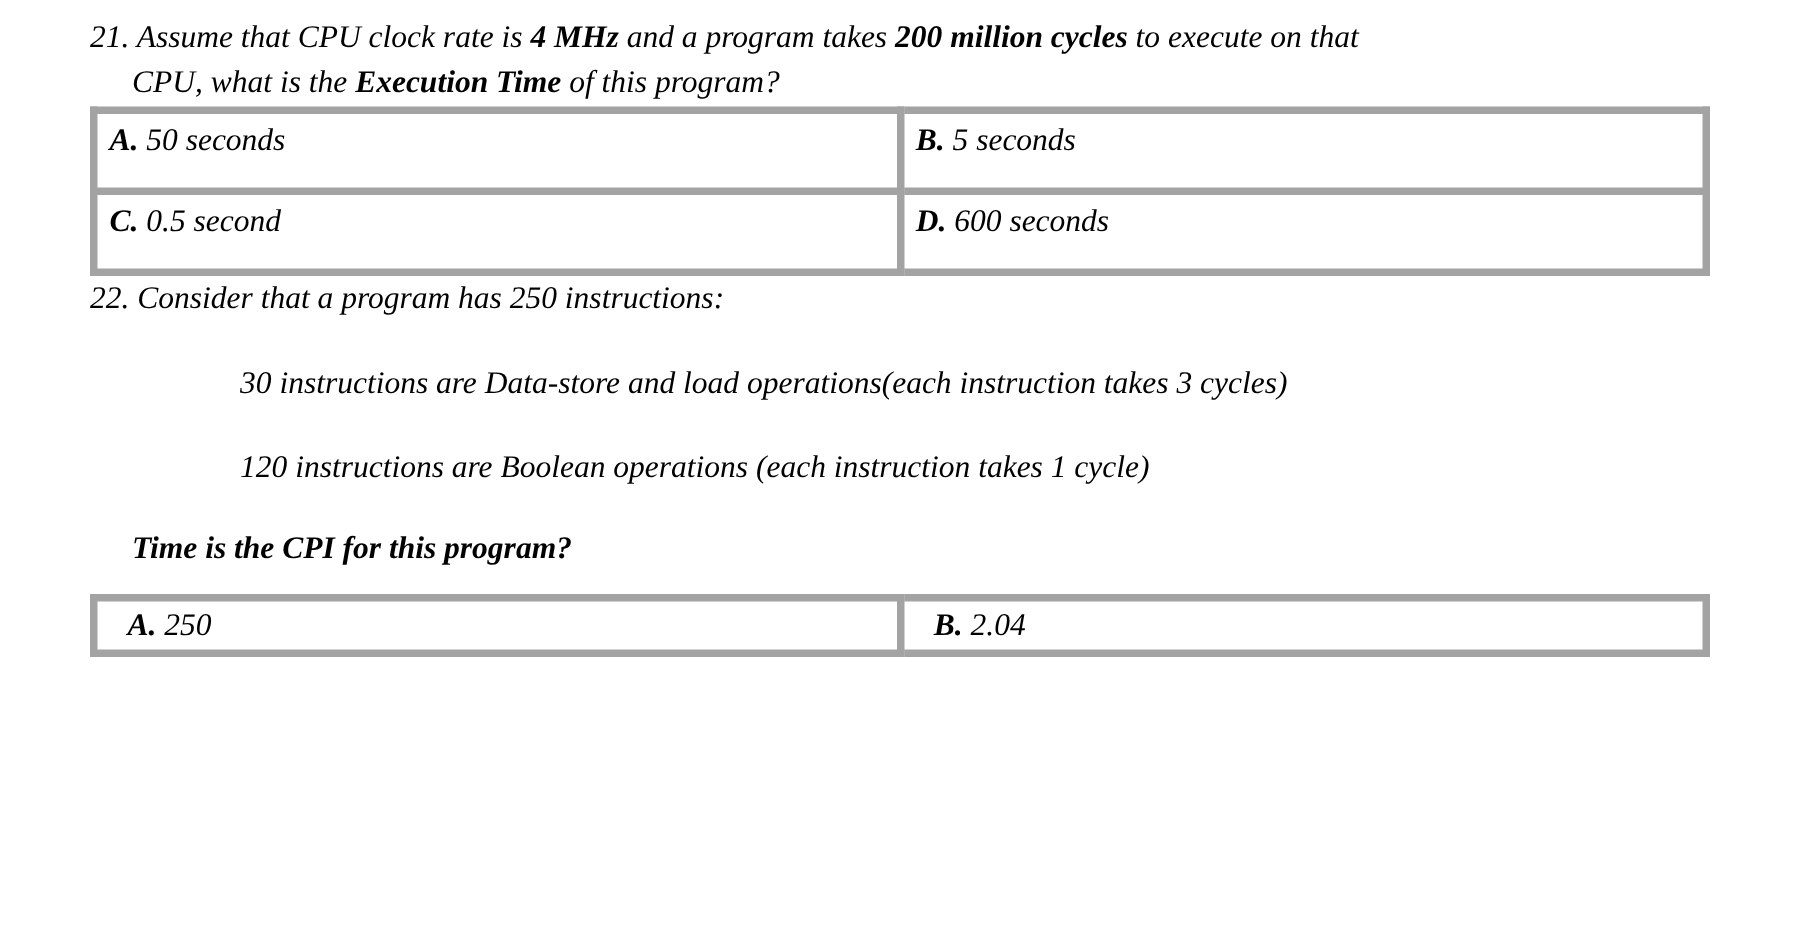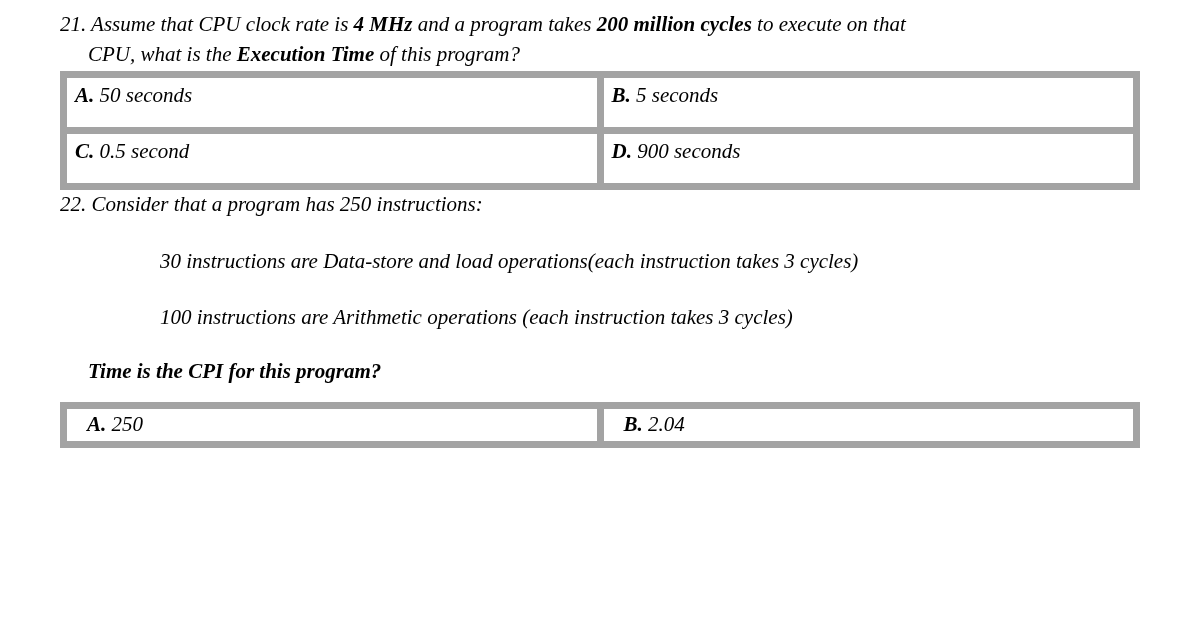--- a/index.html
+++ b/index.html
@@ -24,21 +24,21 @@
   .indent {
     padding-left: 28px;
   }
   .choice-table {
     border-collapse: collapse;
     width: 100%;
     margin-top: 0;
     table-layout: fixed;
   }
   .choice-table td {
-    border: 7px solid #a3a3a3;
+    border: 5px solid #a3a3a3;
     padding: 4px 8px 18px 8px;
     vertical-align: top;
     line-height: 1.3;
   }
   .choice-table.tight td {
     padding: 2px 8px 2px 20px;
   }
   .bold { font-weight: bold; }
   .q22 {
   }
@@ -64,31 +64,31 @@
   </div>
 
   <table class="choice-table">
     <tbody>
         <tr>
       <td><span class="bold">A.</span><span> 50 seconds</span></td>
       <td><span class="bold">B.</span><span> 5 seconds</span></td>
     </tr>
     <tr>
       <td><span class="bold">C.</span><span> 0.5 second</span></td>
-      <td><span class="bold">D.</span><span> 900 seconds</span></td>
+      <td><span class="bold">D.</span><span> 600 seconds</span></td>
     </tr>
   </tbody>
     </table>
 
   <div class="question-line q22">
     <span>22.</span><span> Consider that a program has 250 instructions:</span>
   </div>
 
   <div class="sub-line">30 instructions are Data-store and load operations(each instruction takes 3 cycles)</div>
-  <div class="sub-line">100 instructions are Arithmetic operations (each instruction  takes 3 cycles)</div>
+  <div class="sub-line">120 instructions are Boolean operations (each instruction takes 1 cycle)</div>
 
   <div class="cpi-line">Time is the CPI for this program?</div>
 
   <table class="choice-table tight">
     <tbody>
         <tr>
       <td><span class="bold">A.</span><span> 250</span></td>
       <td><span class="bold">B.</span><span> 2.04</span></td>
     </tr>
   </tbody>

